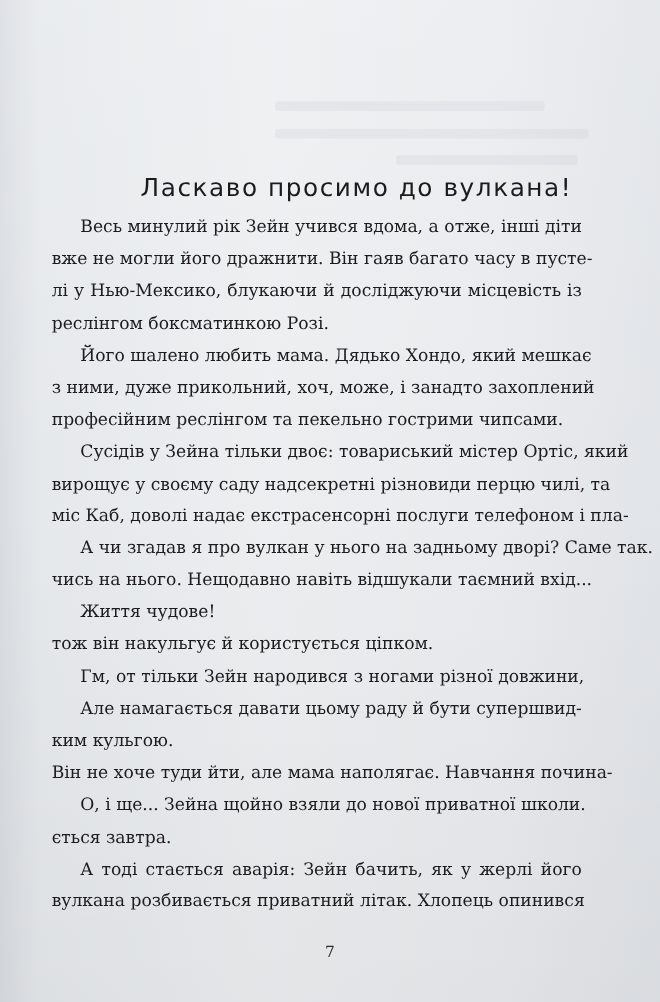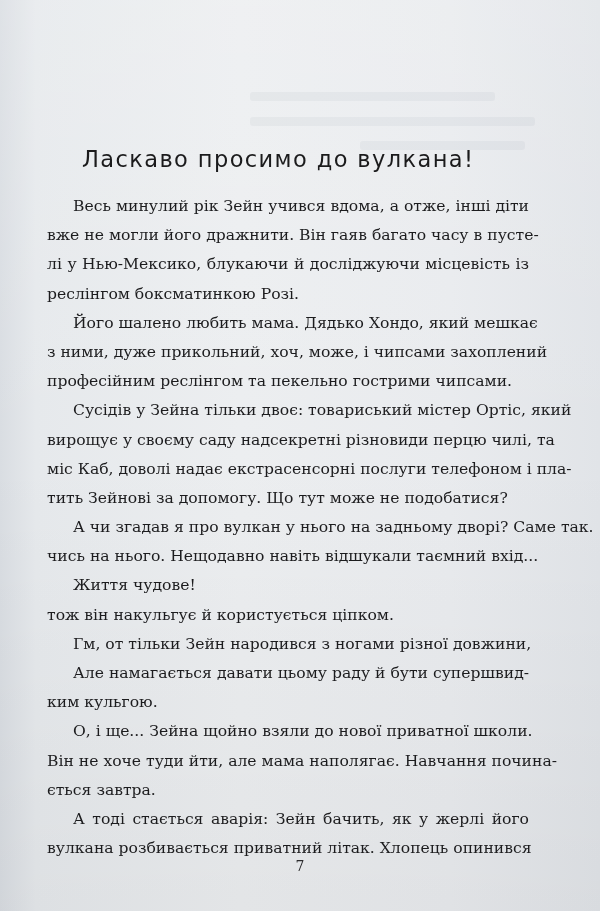--- a/index.html
+++ b/index.html
@@ -15,21 +15,21 @@
       background: linear-gradient(180deg, rgba(255,255,255,0.15) 0%, rgba(255,255,255,0) 50%, rgba(0,0,0,0.04) 100%);
     }
     .ghost {
       position: absolute; height: 9px; border-radius: 3px;
       background: rgba(120,130,140,0.07);
     }
     .chapter-title {
       position: absolute; left: 82px; top: 146px; width: 460px;
       font-family: "DejaVu Sans", "Liberation Sans", sans-serif;
       font-size: 22.5px; letter-spacing: 1.4px; font-weight: normal;
-      color: #1b1b1c; margin: 0; white-space: nowrap;
+      color: #1b1b1c; margin: 12px; white-space: nowrap; text-align: center;
     }
     .text-block {
       position: absolute; left: 47px; top: 192px; width: 482px;
     }
     .line {
       height: 29.2px; line-height: 29.2px;
       font-size: 15.6px; white-space: nowrap;
       text-align: justify; text-align-last: justify;
       color: #1c1c1e;
     }
@@ -50,34 +50,33 @@
   <div class="ghost" style="left:360px; top:141px; width:165px;"></div>
 
   <h1 class="chapter-title">Ласкаво просимо до вулкана!</h1>
 
   <div class="text-block" id="text-block">
       <div class="line indent">Весь минулий рік Зейн учився вдома, а отже, інші діти</div>
       <div class="line">вже не могли його дражнити. Він гаяв багато часу в пусте-</div>
       <div class="line">лі у Нью-Мексико, блукаючи й досліджуючи місцевість із</div>
       <div class="line last">реслінгом боксматинкою Розі.</div>
       <div class="line indent">Його шалено любить мама. Дядько Хондо, який мешкає</div>
-      <div class="line">з ними, дуже прикольний, хоч, може, і чипсами захоплений</div>
+      <div class="line">з ними, дуже прикольний, хоч, може, і занадто захоплений</div>
       <div class="line last">професійним реслінгом та пекельно гострими чипсами.</div>
       <div class="line indent">Сусідів у Зейна тільки двоє: товариський містер Ортіс, який</div>
       <div class="line">вирощує у своєму саду надсекретні різновиди перцю чилі, та</div>
       <div class="line">міс Каб, доволі надає екстрасенсорні послуги телефоном і пла-</div>
-      <div class="line last">тить Зейнові за допомогу. Що тут може не подобатися?</div>
       <div class="line indent">А чи згадав я про вулкан у нього на задньому дворі? Саме так.</div>
       <div class="line last">чись на нього. Нещодавно навіть відшукали таємний вхід...</div>
       <div class="line indent last">Життя чудове!</div>
       <div class="line last">тож він накульгує й користується ціпком.</div>
       <div class="line indent">Гм, от тільки Зейн народився з ногами різної довжини,</div>
       <div class="line indent">Але намагається давати цьому раду й бути супершвид-</div>
       <div class="line last">ким кульгою.</div>
+      <div class="line">Він не хоче туди йти, але мама наполягає. Навчання почина-</div>
       <div class="line indent">О, і ще... Зейна щойно взяли до нової приватної школи.</div>
-      <div class="line">Він не хоче туди йти, але мама наполягає. Навчання почина-</div>
       <div class="line last">ється завтра.</div>
       <div class="line indent">А тоді стається аварія: Зейн бачить, як у жерлі його</div>
       <div class="line">вулкана розбивається приватний літак. Хлопець опинився</div>
     </div>
 
   <div class="page-number">7</div>
 </div>
 
 </body></html>

